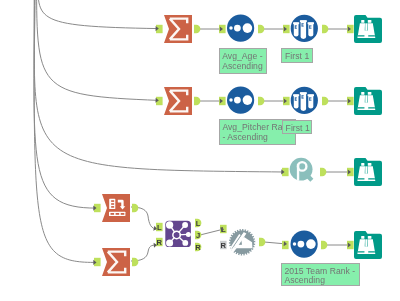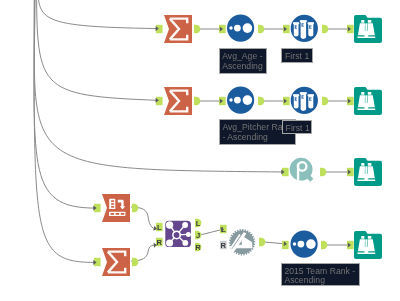--- a/index.html
+++ b/index.html
@@ -1,19 +1,19 @@
 <!DOCTYPE html>
 <html><head>
 <meta charset="utf-8">
 <style>
   html,body{margin:0;padding:0;}
   body{width:400px;height:301px;background:#ffffff;font-family:"Liberation Sans",sans-serif;overflow:hidden;}
   #canvas{position:relative;width:400px;height:301px;background:#fff;}
   svg.layer{position:absolute;left:0;top:0;width:400px;height:301px;}
-  .lbl{position:absolute;box-sizing:border-box;background:#0f172a;border:1px solid #a6a6a6;color:#747474;
+  .lbl{position:absolute;box-sizing:border-box;background:#86efac;border:1px solid #a6a6a6;color:#747474;
        font-size:8.6px;line-height:9.4px;padding:3px 2.7px;white-space:pre;overflow:hidden;
        letter-spacing:0.05px;}
 </style>
 </head>
 <body>
 
 <div id="canvas">
   <svg class="layer" id="wirelayer" viewBox="0 0 400 301">
       <path d="M 38.30,-30 C 38.30,20.37 26.85,26.41 158.80,28.60" fill="none" stroke="#8a8a8a" stroke-width="1"></path>
       <path d="M 36.60,-30 C 36.60,91.41 34.00,95.33 158.80,100.40" fill="none" stroke="#8a8a8a" stroke-width="1"></path>

